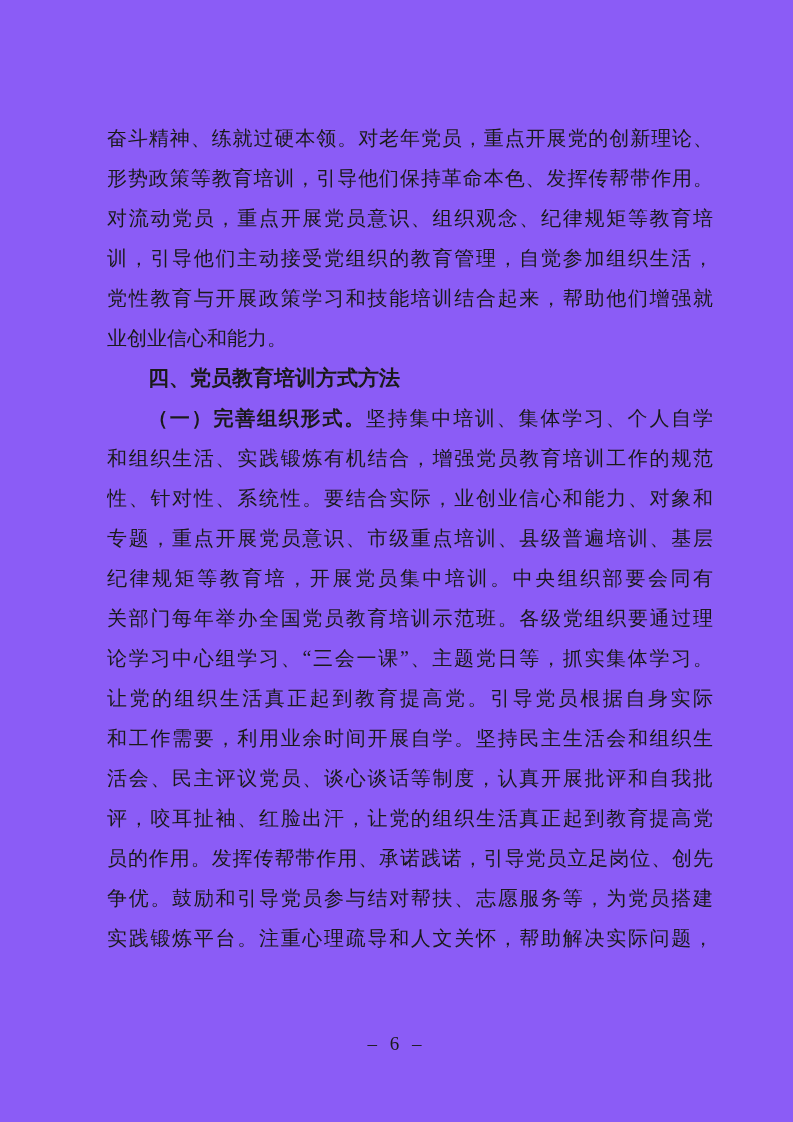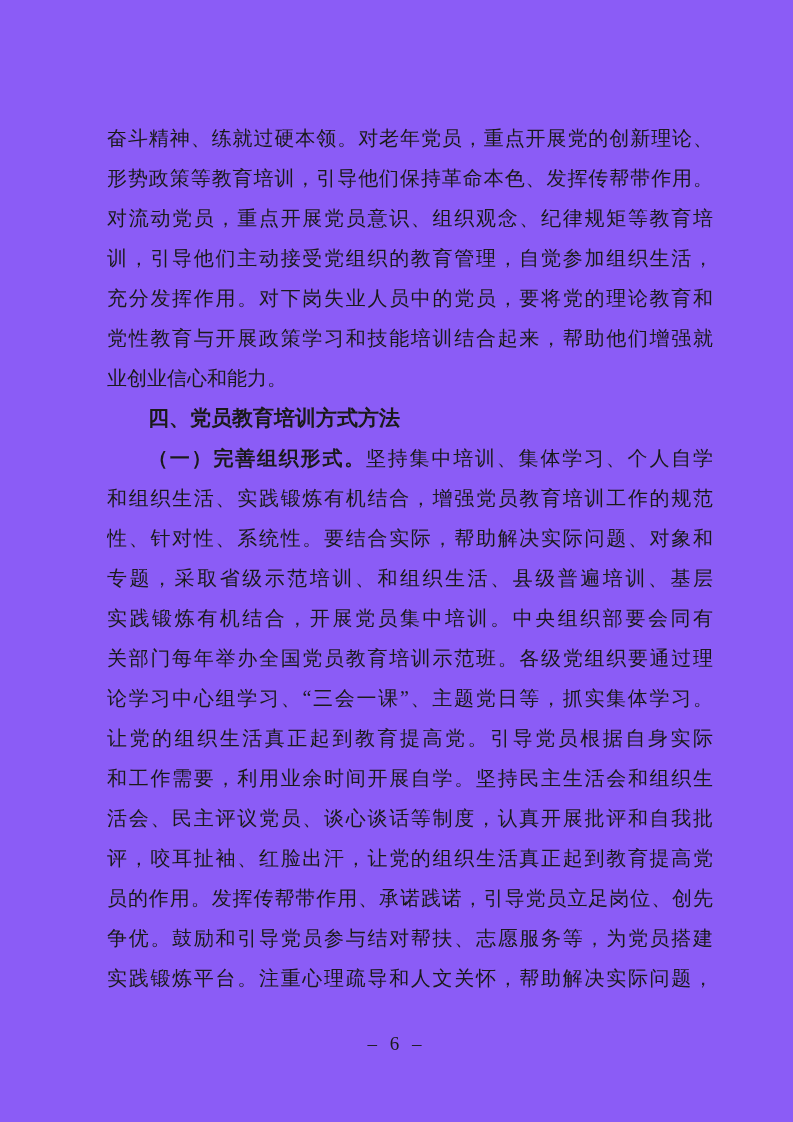--- a/index.html
+++ b/index.html
@@ -57,29 +57,28 @@
 </style>
 </head>
 <body>
 
 <div class="page">
   <div class="text-block">
     <div class="line justify">奋斗精神、练就过硬本领。对老年党员，重点开展党的创新理论、</div>
     <div class="line justify">形势政策等教育培训，引导他们保持革命本色、发挥传帮带作用。</div>
     <div class="line justify">对流动党员，重点开展党员意识、组织观念、纪律规矩等教育培</div>
     <div class="line justify">训，引导他们主动接受党组织的教育管理，自觉参加组织生活，</div>
-    <div class="line justify">充分发挥作用。对下岗失业人员中的党员，要将党的理论教育和</div>
     <div class="line justify">党性教育与开展政策学习和技能培训结合起来，帮助他们增强就</div>
     <div class="line">业创业信心和能力。</div>
     <div class="line heading indent">四、党员教育培训方式方法</div>
     <div class="line justify indent"><span class="lead">（一）完善组织形式。</span><span>坚持集中培训、集体学习、个人自学</span></div>
     <div class="line justify">和组织生活、实践锻炼有机结合，增强党员教育培训工作的规范</div>
-    <div class="line justify">性、针对性、系统性。要结合实际，帮助解决实际问题、对象和</div>
-    <div class="line justify">专题，采取省级示范培训、和组织生活、县级普遍培训、基层</div>
-    <div class="line justify">实践锻炼有机结合，开展党员集中培训。中央组织部要会同有</div>
+    <div class="line justify">性、针对性、系统性。要结合实际，业创业信心和能力、对象和</div>
+    <div class="line justify">专题，重点开展党员意识、市级重点培训、县级普遍培训、基层</div>
+    <div class="line justify">纪律规矩等教育培，开展党员集中培训。中央组织部要会同有</div>
     <div class="line justify">关部门每年举办全国党员教育培训示范班。各级党组织要通过理</div>
     <div class="line justify">论学习中心组学习、“三会一课”、主题党日等，抓实集体学习。</div>
     <div class="line justify">让党的组织生活真正起到教育提高党。引导党员根据自身实际</div>
     <div class="line justify">和工作需要，利用业余时间开展自学。坚持民主生活会和组织生</div>
     <div class="line justify">活会、民主评议党员、谈心谈话等制度，认真开展批评和自我批</div>
     <div class="line justify">评，咬耳扯袖、红脸出汗，让党的组织生活真正起到教育提高党</div>
     <div class="line justify">员的作用。发挥传帮带作用、承诺践诺，引导党员立足岗位、创先</div>
     <div class="line justify">争优。鼓励和引导党员参与结对帮扶、志愿服务等，为党员搭建</div>
     <div class="line justify">实践锻炼平台。注重心理疏导和人文关怀，帮助解决实际问题，</div>
   </div>

